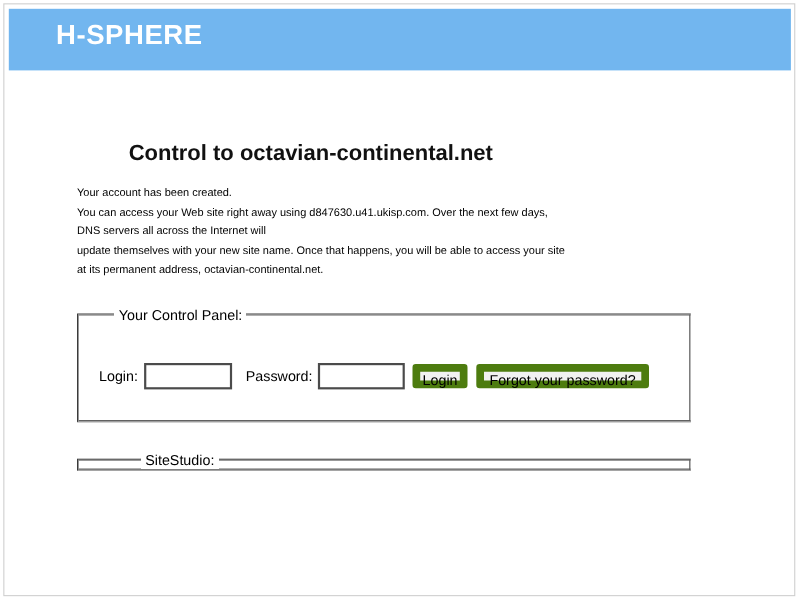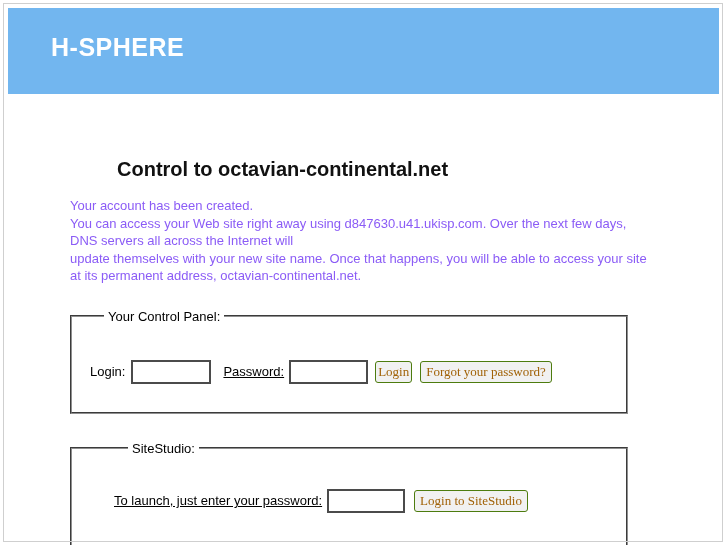--- a/index.html
+++ b/index.html
@@ -13,21 +13,21 @@
   }
   .frame {
     position: absolute;
     left: 3px; top: 3px; right: 4px; bottom: 3px;
     border: 1px solid #cfcfcf;
     pointer-events: none;
   }
   .content { margin: 8px; }
 
   .header {
-    height: 86px;
+    height: 56px;
     background: #72b6ef;
     display: flex;
     align-items: center;
   }
   .brand {
     font-size: 25px;
     font-weight: 700;
     color: #ffffff;
     letter-spacing: 0.5px;
     margin: 0 0 8px 43px;
@@ -35,23 +35,23 @@
 
   .title {
     font-size: 20px;
     line-height: 24px;
     font-weight: 700;
     color: #111;
     margin: 63px 0 0 109px;
   }
 
   .intro {
-    font-size: 13px;
+    font-size: 10px;
     line-height: 17.5px;
-    color: #8b5cf6;
+    color: #000000;
     margin: 16px 0 0 62px;
   }
 
   fieldset {
     width: 558px;
     box-sizing: border-box;
     margin: 0 0 0 62px;
     border: 2px groove #8f8f8f;
     padding: 0 10px 0 18px;
     background: #ffffff;
@@ -81,34 +81,34 @@
     font-size: 13px;
     font-family: "Liberation Sans", sans-serif;
   }
   .w80 { width: 80px; }
   .w79 { width: 79px; }
   .w78 { width: 78px; }
 
   button {
     height: 22px;
     background: #f1f1f1;
-    border: 1px solid #4d7c0f;
+    border: 7px solid #4d7c0f;
     border-radius: 3px;
     font-size: 13px;
-    color: #a16207;
-    font-family: Liberation Serif, serif;
+    color: #000000;
+    font-family: Liberation Sans, sans-serif;
     padding: 0 5px;
     white-space: nowrap;
   }
   .btn-narrow { padding: 0 2px; }
 
   
   .m6  { margin-right: 6px; text-align: right; }
   .m12 { margin-right: 12px; }
-  .m5  { margin-right: 5px; text-decoration: underline; }
+  .m5  { margin-right: 5px; }
   .m7  { margin-right: 7px; }
   .m8  { margin-right: 8px; }
   .m9  { margin-right: 9px; }
 </style>
 </head>
 <body>
 
 <div class="frame"></div>
 
 <div class="content">
@@ -128,20 +128,15 @@
       <input class="txt w80 m12" type="text" value="" style="">
       <label class="m5">Password:</label>
       <input class="txt w79 m7" type="password" value="" style="">
       <button class="btn-narrow m8">Login</button>
       <button>Forgot your password?</button>
     </div>
   </fieldset>
 
   <fieldset class="ss">
     <legend>SiteStudio:</legend>
-    <div class="row">
-      <label class="m5">To launch, just enter your password:</label>
-      <input class="txt w78 m9" type="password" value="" style="">
-      <button>Login to SiteStudio</button>
-    </div>
   </fieldset>
 
 </div>
 
 </body></html>

